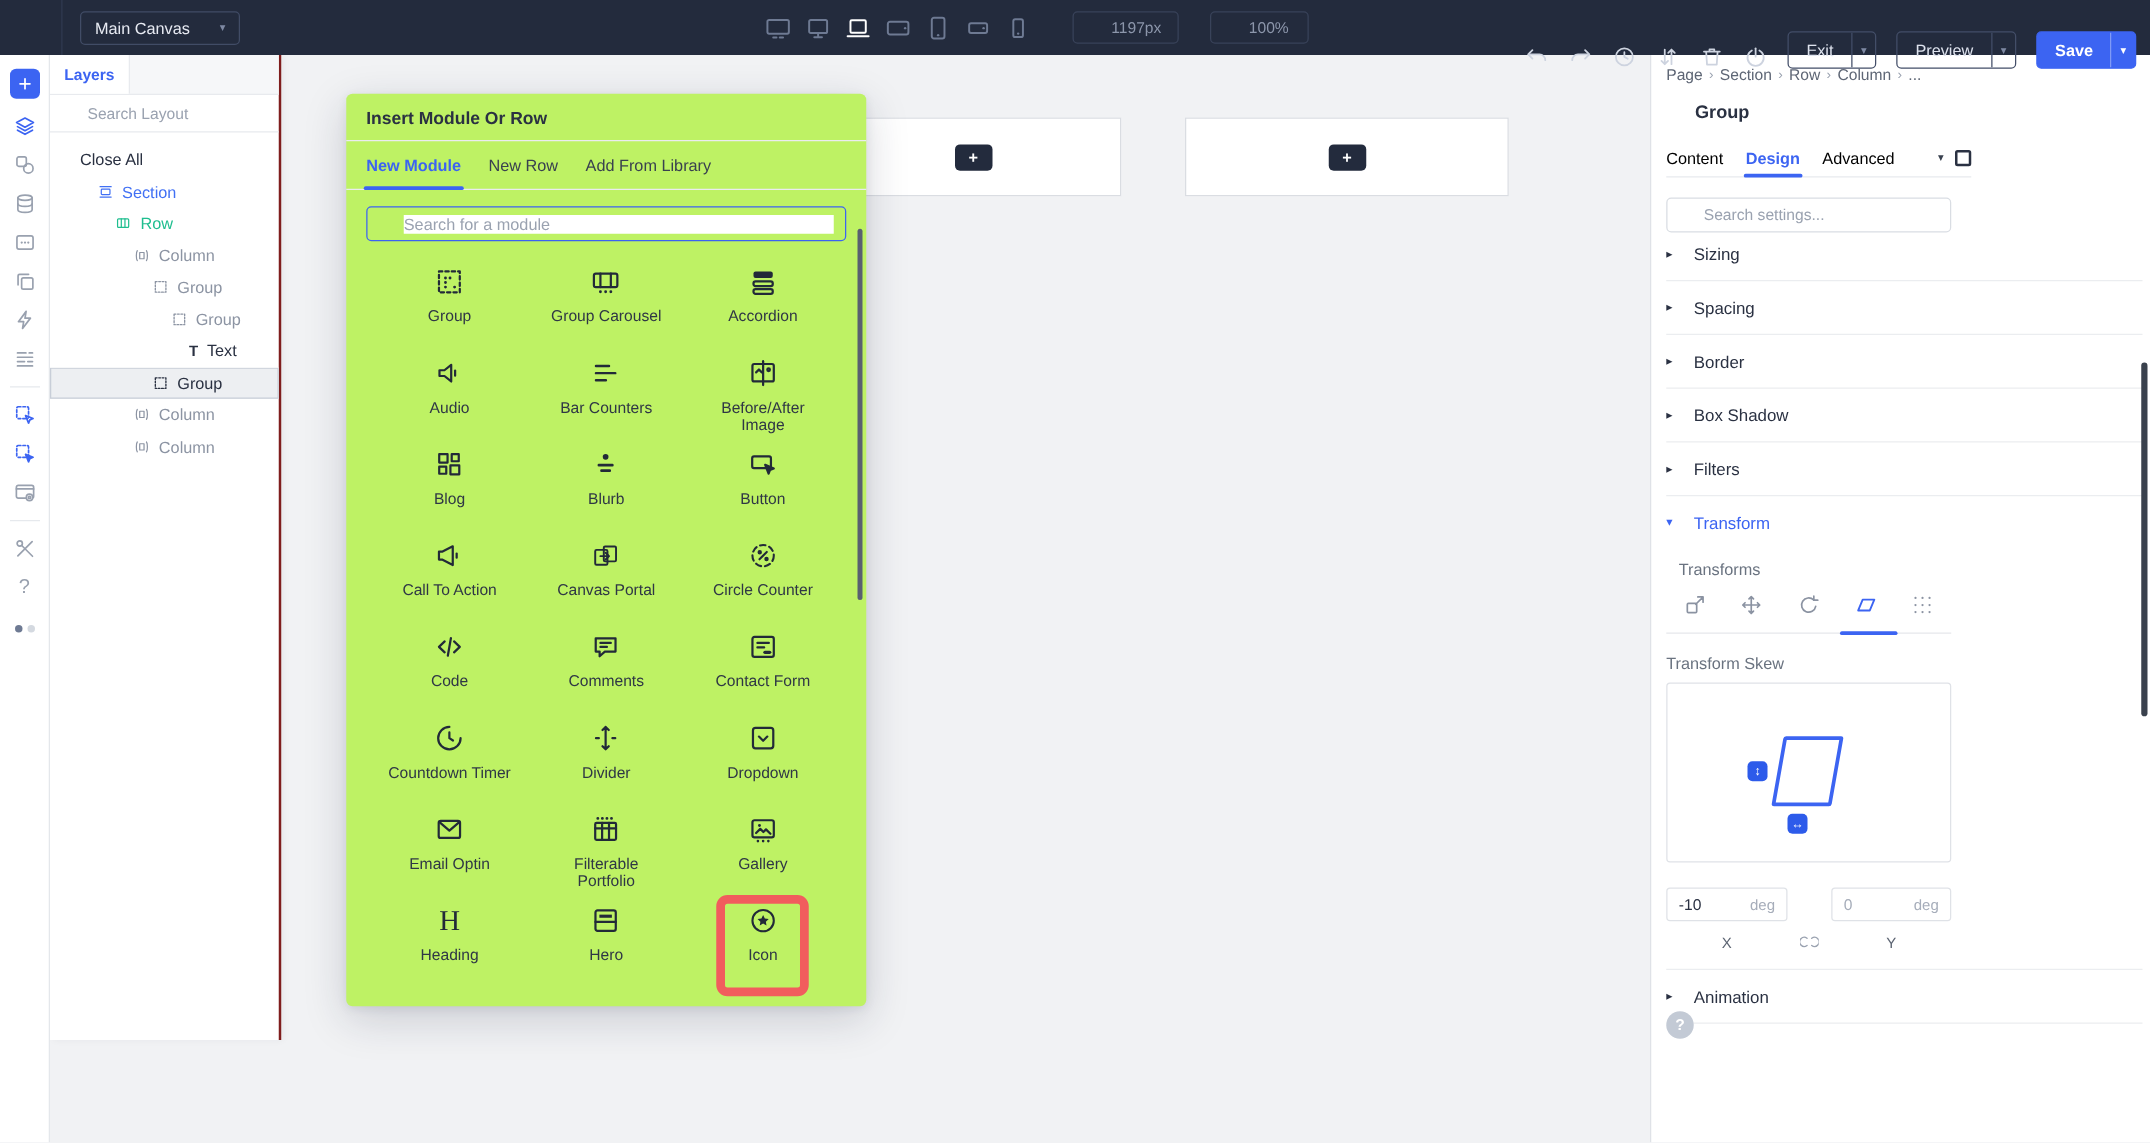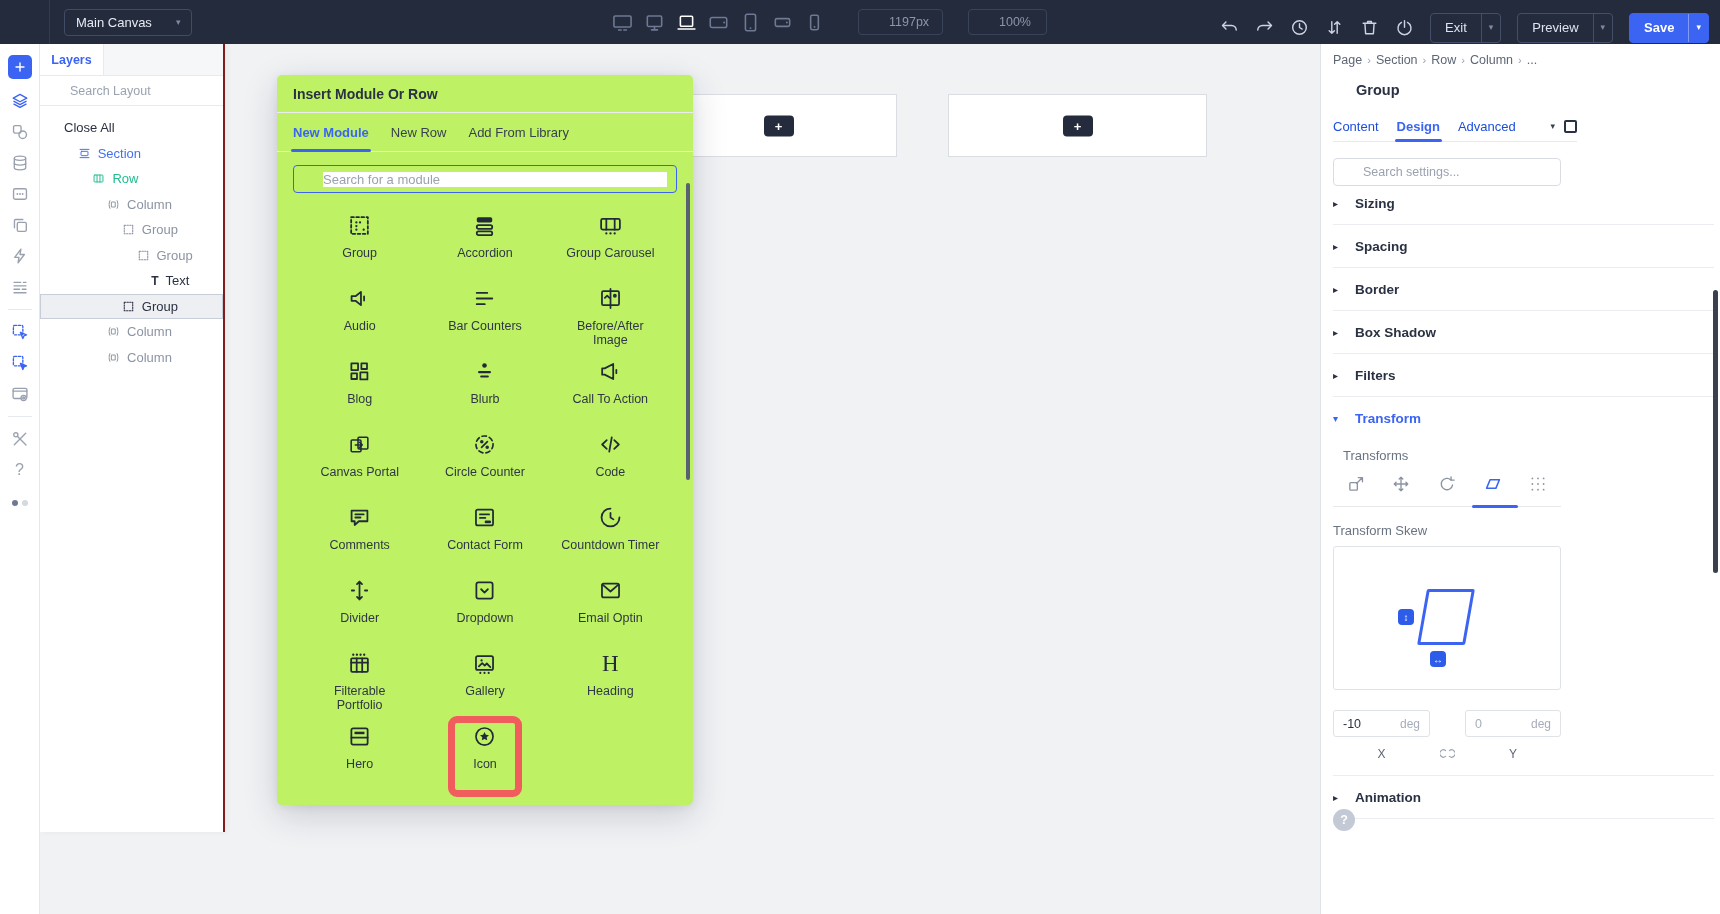--- a/index.html
+++ b/index.html
@@ -17,21 +17,21 @@
   .caret{font-size:9px;color:#7E89A3;line-height:1}
   .i-grid{width:19px;height:19px;color:#E2E6EE}
   .tb-center{position:absolute;left:586px;top:0;height:44px;display:flex;align-items:center;gap:11px}
   .i-dots{width:15px;height:15px;color:#6E7A93}
   .dev{width:21px;height:21px;color:#6E7A93}
   .dev.active{color:#FFFFFF}
   .tb-field{display:flex;align-items:center;gap:7px;border:1px solid #39435A;border-radius:4px;height:26px;padding:0 9px;color:#8C96AB;font-size:12.5px}
   .tb-field .icon{width:14px;height:14px;color:#8C96AB}
   .tb-field input{border:none;outline:none;background:transparent;color:#8C96AB;font-size:12.5px;width:44px;font-family:inherit}
   .f-width{margin-left:22px}.f-zoom{margin-left:14px}.f-zoom input{width:38px}
-  .tb-right{position:absolute;right:11px;top:0;height:55px;display:flex;align-items:center;gap:16px}
+  .tb-right{position:absolute;right:11px;top:0;height:55px;display:flex;align-items:flex-end;gap:16px}
   .act{width:19px;height:19px;color:#CDD3DF;cursor:pointer}
   .tb-btn{display:flex;align-items:stretch;height:30px;border:1px solid #434E68;border-radius:4px;color:#DEE3EE;font-size:13px;cursor:pointer;overflow:hidden}
   .tb-btn .lbl{display:flex;align-items:center;padding:0 14px}
   .tb-btn .car{display:flex;align-items:center;padding:0 7px;border-left:1px solid #434E68}
   .tb-btn.save{background:#3C64F2;border-color:#3C64F2;color:#fff;font-weight:700}
   .tb-btn.save .car{border-left:1px solid rgba(255,255,255,.35)}
   .tb-btn.save .caret{color:#fff}
 
   
   .rail{position:absolute;left:0;top:44px;bottom:0;width:40px;background:#fff;border-right:1px solid #E4E7EB;z-index:30;display:flex;flex-direction:column;align-items:center;padding-top:11px;gap:13px}
@@ -88,35 +88,35 @@
   
   .panel{position:absolute;left:1320px;top:44px;right:0;bottom:0;background:#fff;border-left:1px solid #DFE2E7;z-index:25}
   .p-crumb{position:absolute;left:12px;top:9px;width:244px;display:flex;align-items:center;font-size:12.5px;color:#5E6675}
   .p-crumb .sep{margin:0 5px;color:#9AA2B0;font-size:11px}
   .p-crumb .p-x{margin-left:auto;width:13px;height:13px;color:#2A3142;cursor:pointer}
   .p-title{position:absolute;left:12px;top:38px;width:244px;display:flex;align-items:center;gap:9px}
   .p-title .back{width:14px;height:14px;color:#39414F;cursor:pointer}
   .p-title .name{font-size:14.5px;font-weight:700;color:#2A3142}
   .p-title .hndl{margin-left:auto;width:15px;height:15px;color:#39414F;cursor:pointer}
   .p-tabs{position:absolute;left:12px;top:68px;width:244px;height:30px;display:flex;gap:18px;border-bottom:1px solid #E8EAEE;align-items:center}
-  .ptab{font-size:13px;color:#1d4ed8;position:relative;height:100%;display:flex;align-items:center;cursor:pointer}
+  .ptab{font-size:13px;color:#000000;position:relative;height:100%;display:flex;align-items:center;cursor:pointer}
   .ptab.active{color:#3C64F2;font-weight:700}
   .ptab.active::after{content:"";position:absolute;left:-2px;right:-2px;bottom:-1px;height:3px;background:#3C64F2;border-radius:2px}
   .p-tabs .tail{margin-left:auto;display:flex;align-items:center;gap:9px}
   .p-tabs .tail .caret{color:#39414F}
   .sq{width:13px;height:13px;border:2px solid #2A3142;border-radius:2px;cursor:pointer}
   .p-search{position:absolute;left:12px;top:114px;width:228px;height:28px;border:1px solid #D9DDE3;border-radius:4px;display:flex;align-items:center;gap:7px;padding:0 9px}
   .p-search .icon{width:13px;height:13px;color:#9AA2B0}
   .p-search input{flex:1;border:none;outline:none;font-size:12.5px;color:#39414F;font-family:inherit;min-width:0}
   .p-search input::placeholder{color:#9AA2B0}
   .p-search .f-ico{width:12px;height:12px;color:#2A3142;cursor:pointer}
   .p-sections{position:absolute;left:12px;top:138px;width:381px}
   .sec-row{height:43px;display:flex;align-items:center;gap:12px;border-bottom:1px solid #EBEDF0;cursor:pointer}
   .sec-row .tri{font-size:10px;color:#2A3142;width:10px}
-  .sec-row .s-lbl{font-size:13.5px;font-weight:700;color:#2A3142}
+  .sec-row .s-lbl{font-size:13.5px;font-weight:400;color:#2A3142}
   .sec-row.open{border-bottom:none}
   .sec-row.open .tri,.sec-row.open .s-lbl{color:#3C64F2}
   .tf-body{width:228px;padding:2px 0 14px}
   .tf-cap{font-size:13px;color:#6A7380;margin:6px 10px 12px}
   .tf-tools{display:flex;position:relative;height:32px}
   .tf-tool{flex:1;display:flex;align-items:flex-start;justify-content:center;cursor:pointer;color:#8B93A2}
   .tf-tool .icon{width:18px;height:18px}
   .tf-tool.active{color:#3C64F2}
   .tf-base{position:absolute;left:0;right:0;bottom:0;height:1px;background:#E6E8EC}
   .tf-active-line{position:absolute;bottom:-1px;height:3px;width:46px;background:#3C64F2;border-radius:2px}
@@ -465,36 +465,36 @@
           <svg viewBox="0 0 24 24" fill="none" stroke="currentColor" stroke-width="1.7" stroke-linecap="round" stroke-linejoin="round">
             <rect x="4" y="4" width="16" height="16" stroke-dasharray="2.6 2.3"></rect>
             <path d="M9 9h.01M12.5 9h.01M9 12.5h.01M9 16h.01M16 16h.01" stroke-width="2.2"></path>
           </svg>
         </span>
         <span class="mlabel">Group</span>
       </div>
       <div class="mod">
         <span class="icon">
           <svg viewBox="0 0 24 24" fill="none" stroke="currentColor" stroke-width="1.7" stroke-linecap="round" stroke-linejoin="round">
+            <rect x="3" y="5.6" width="18" height="10.4" rx="1.5"></rect>
+            <path d="M8 5.6v10.4M16 5.6v10.4"></path>
+            <path d="M8 19.6h.01M12 19.6h.01M16 19.6h.01" stroke-width="2.2"></path>
+          </svg>
+        </span>
+        <span class="mlabel">Group Carousel</span>
+      </div>
+      <div class="mod">
+        <span class="icon">
+          <svg viewBox="0 0 24 24" fill="none" stroke="currentColor" stroke-width="1.7" stroke-linecap="round" stroke-linejoin="round">
             <rect x="4.6" y="4" width="14.8" height="5" rx="1.6" fill="currentColor" stroke="none"></rect>
             <rect x="4.6" y="11.6" width="14.8" height="3.6" rx="1.6"></rect>
             <rect x="4.6" y="17.6" width="14.8" height="3.6" rx="1.6"></rect>
           </svg>
         </span>
         <span class="mlabel">Accordion</span>
-      </div>
-      <div class="mod">
-        <span class="icon">
-          <svg viewBox="0 0 24 24" fill="none" stroke="currentColor" stroke-width="1.7" stroke-linecap="round" stroke-linejoin="round">
-            <rect x="3" y="5.6" width="18" height="10.4" rx="1.5"></rect>
-            <path d="M8 5.6v10.4M16 5.6v10.4"></path>
-            <path d="M8 19.6h.01M12 19.6h.01M16 19.6h.01" stroke-width="2.2"></path>
-          </svg>
-        </span>
-        <span class="mlabel">Group Carousel</span>
       </div>
       <div class="mod">
         <span class="icon">
           <svg viewBox="0 0 24 24" fill="none" stroke="currentColor" stroke-width="1.7" stroke-linecap="round" stroke-linejoin="round">
             <path d="M4.4 9.8v4.4h3.8l5.2 4.2V5.6L8.2 9.8z"></path>
             <path d="M16.4 10v4"></path>
           </svg>
         </span>
         <span class="mlabel">Audio</span>
       </div>
@@ -529,20 +529,29 @@
         <span class="mlabel">Blog</span>
       </div>
       <div class="mod">
         <span class="icon">
           <svg viewBox="0 0 24 24" fill="none" stroke="currentColor" stroke-width="1.7" stroke-linecap="round" stroke-linejoin="round">
             <circle cx="12" cy="6.2" r="2.2" fill="currentColor" stroke="none"></circle>
             <path d="M6.8 12.6h10.4M8.8 16.8h6.4" stroke-width="2"></path>
           </svg>
         </span>
         <span class="mlabel">Blurb</span>
+      </div>
+      <div class="mod">
+        <span class="icon">
+          <svg viewBox="0 0 24 24" fill="none" stroke="currentColor" stroke-width="1.7" stroke-linecap="round" stroke-linejoin="round">
+            <rect x="3.6" y="5.8" width="14.4" height="9" rx="1.4"></rect>
+            <path d="M13.6 12.4l6.6 2.7-2.9 1.1-1.1 2.9z" fill="currentColor"></path>
+          </svg>
+        </span>
+        <span class="mlabel">Button</span>
       </div>
       <div class="mod">
         <span class="icon">
           <svg viewBox="0 0 24 24" fill="none" stroke="currentColor" stroke-width="1.7" stroke-linecap="round" stroke-linejoin="round">
             <path d="M14.6 4.8L6.4 9H4v6h2.4l8.2 4.2z"></path>
             <path d="M17.6 10.4v3.2"></path>
           </svg>
         </span>
         <span class="mlabel">Call To Action</span>
       </div>

